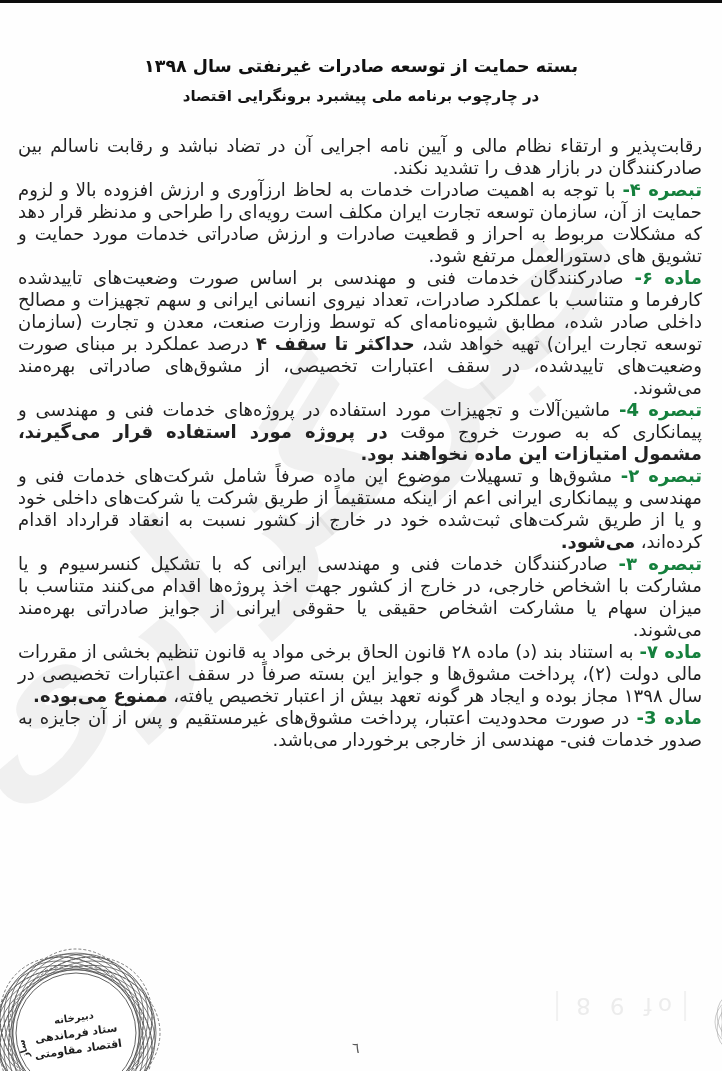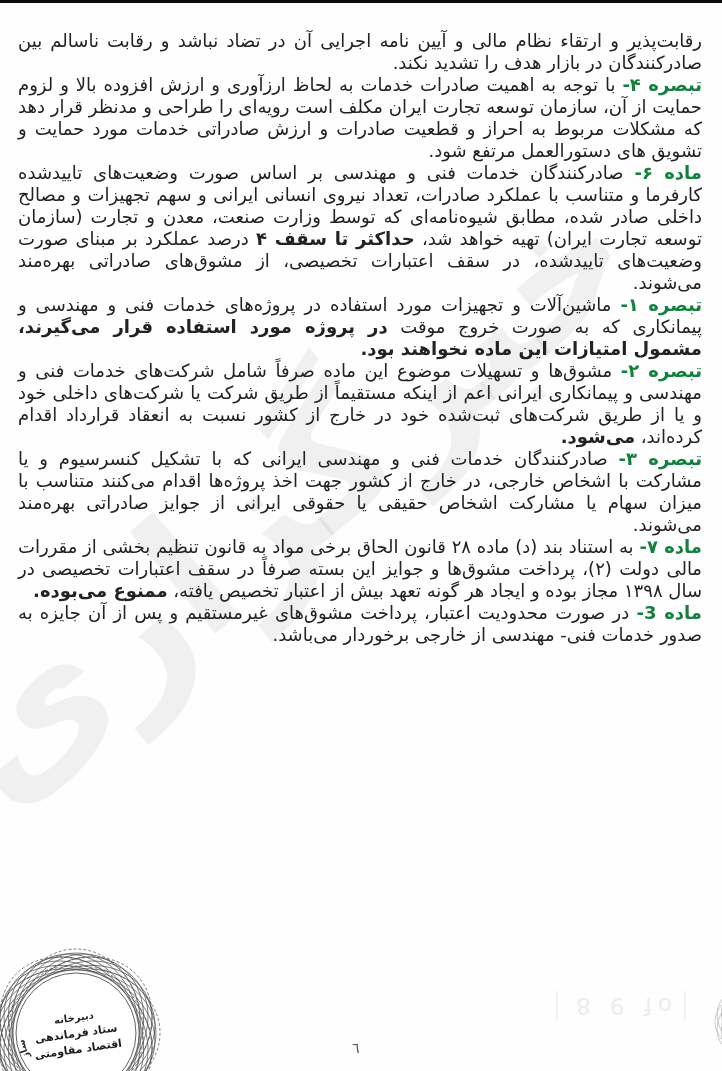--- a/index.html
+++ b/index.html
@@ -85,28 +85,32 @@
     z-index:2;
   }
 </style>
 </head>
 <body>
 
 <div class="page">
 
   <div class="scan-edge"></div>
 
+  <div class="header">
+    <div class="title">بسته حمایت از توسعه صادرات غیرنفتی سال ۱۳۹۸</div>
+    <div class="subtitle">در چارچوب برنامه ملی پیشبرد برونگرایی اقتصاد</div>
+  </div>
 
   <div class="watermark">خبرگزاری</div>
 
   <div class="content" id="content">
       <p class="para"><span>رقابت‌پذیر و ارتقاء نظام مالی و آیین نامه اجرایی آن در تضاد نباشد و رقابت ناسالم بین صادرکنندگان در بازار هدف را تشدید نکند.</span></p>
       <p class="para"><b class="lead">تبصره ۴-</b> <span>با توجه به اهمیت صادرات خدمات به لحاظ ارزآوری و ارزش افزوده بالا و لزوم حمایت از آن، سازمان توسعه تجارت ایران مکلف است رویه‌ای را طراحی و مدنظر قرار دهد که مشکلات مربوط به احراز و قطعیت صادرات و ارزش صادراتی خدمات مورد حمایت و تشویق های دستورالعمل مرتفع شود.</span></p>
       <p class="para"><b class="lead">ماده ۶-</b> <span>صادرکنندگان خدمات فنی و مهندسی بر اساس صورت وضعیت‌های تاییدشده کارفرما و متناسب با عملکرد صادرات، تعداد نیروی انسانی ایرانی و سهم تجهیزات و مصالح داخلی صادر شده، مطابق شیوه‌نامه‌ای که توسط وزارت صنعت، معدن و تجارت (سازمان توسعه تجارت ایران) تهیه خواهد شد، <b>حداکثر تا سقف ۴</b> درصد عملکرد بر مبنای صورت وضعیت‌های تاییدشده، در سقف اعتبارات تخصیصی، از مشوق‌های صادراتی بهره‌مند می‌شوند.</span></p>
-      <p class="para"><b class="lead">تبصره ۱-</b> <span>ماشین‌آلات و تجهیزات مورد استفاده در پروژه‌های خدمات فنی و مهندسی و پیمانکاری که به صورت خروج موقت <b>در پروژه مورد استفاده قرار می‌گیرند، مشمول امتیازات این ماده نخواهند بود.</b></span></p>
+      <p class="para"><b class="lead">تبصره 4-</b> <span>ماشین‌آلات و تجهیزات مورد استفاده در پروژه‌های خدمات فنی و مهندسی و پیمانکاری که به صورت خروج موقت <b>در پروژه مورد استفاده قرار می‌گیرند، مشمول امتیازات این ماده نخواهند بود.</b></span></p>
       <p class="para"><b class="lead">تبصره ۲-</b> <span>مشوق‌ها و تسهیلات موضوع این ماده صرفاً شامل شرکت‌های خدمات فنی و مهندسی و پیمانکاری ایرانی اعم از اینکه مستقیماً از طریق شرکت یا شرکت‌های داخلی خود و یا از طریق شرکت‌های ثبت‌شده خود در خارج از کشور نسبت به انعقاد قرارداد اقدام کرده‌اند، <b>می‌شود.</b></span></p>
       <p class="para"><b class="lead">تبصره ۳-</b> <span>صادرکنندگان خدمات فنی و مهندسی ایرانی که با تشکیل کنسرسیوم و یا مشارکت با اشخاص خارجی، در خارج از کشور جهت اخذ پروژه‌ها اقدام می‌کنند متناسب با میزان سهام یا مشارکت اشخاص حقیقی یا حقوقی ایرانی از جوایز صادراتی بهره‌مند می‌شوند.</span></p>
       <p class="para"><b class="lead">ماده ۷-</b> <span>به استناد بند (د) ماده ۲۸ قانون الحاق برخی مواد به قانون تنظیم بخشی از مقررات مالی دولت (۲)، پرداخت مشوق‌ها و جوایز این بسته صرفاً در سقف اعتبارات تخصیصی در سال ۱۳۹۸ مجاز بوده و ایجاد هر گونه تعهد بیش از اعتبار تخصیص یافته، <b>ممنوع می‌بوده.</b></span></p>
       <p class="para"><b class="lead">ماده 3-</b> <span>در صورت محدودیت اعتبار، پرداخت مشوق‌های غیرمستقیم و پس از آن جایزه به صدور خدمات فنی- مهندسی از خارجی برخوردار می‌باشد.</span></p>
     </div>
 
   <div class="faint-pageref">8 of 9</div>
 
   <div class="page-number">٦</div>
 

